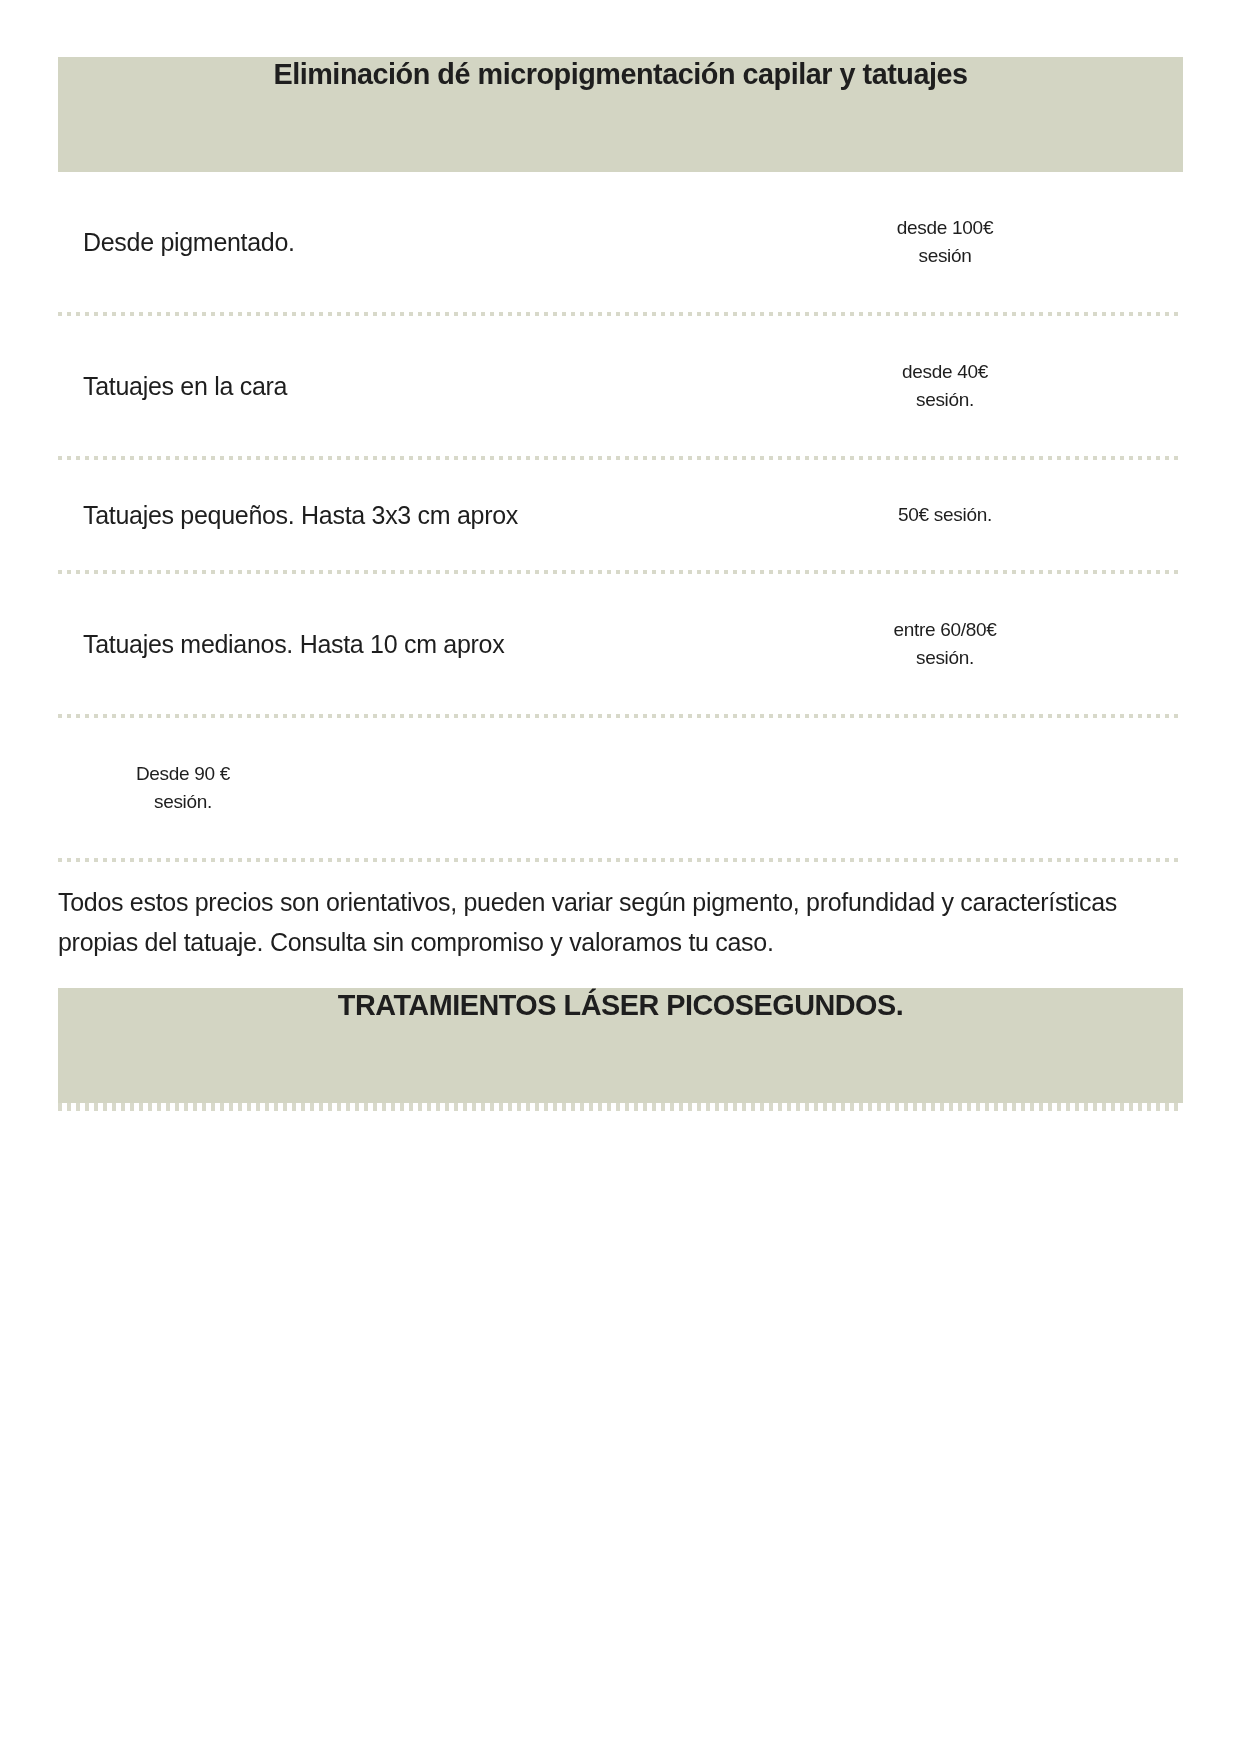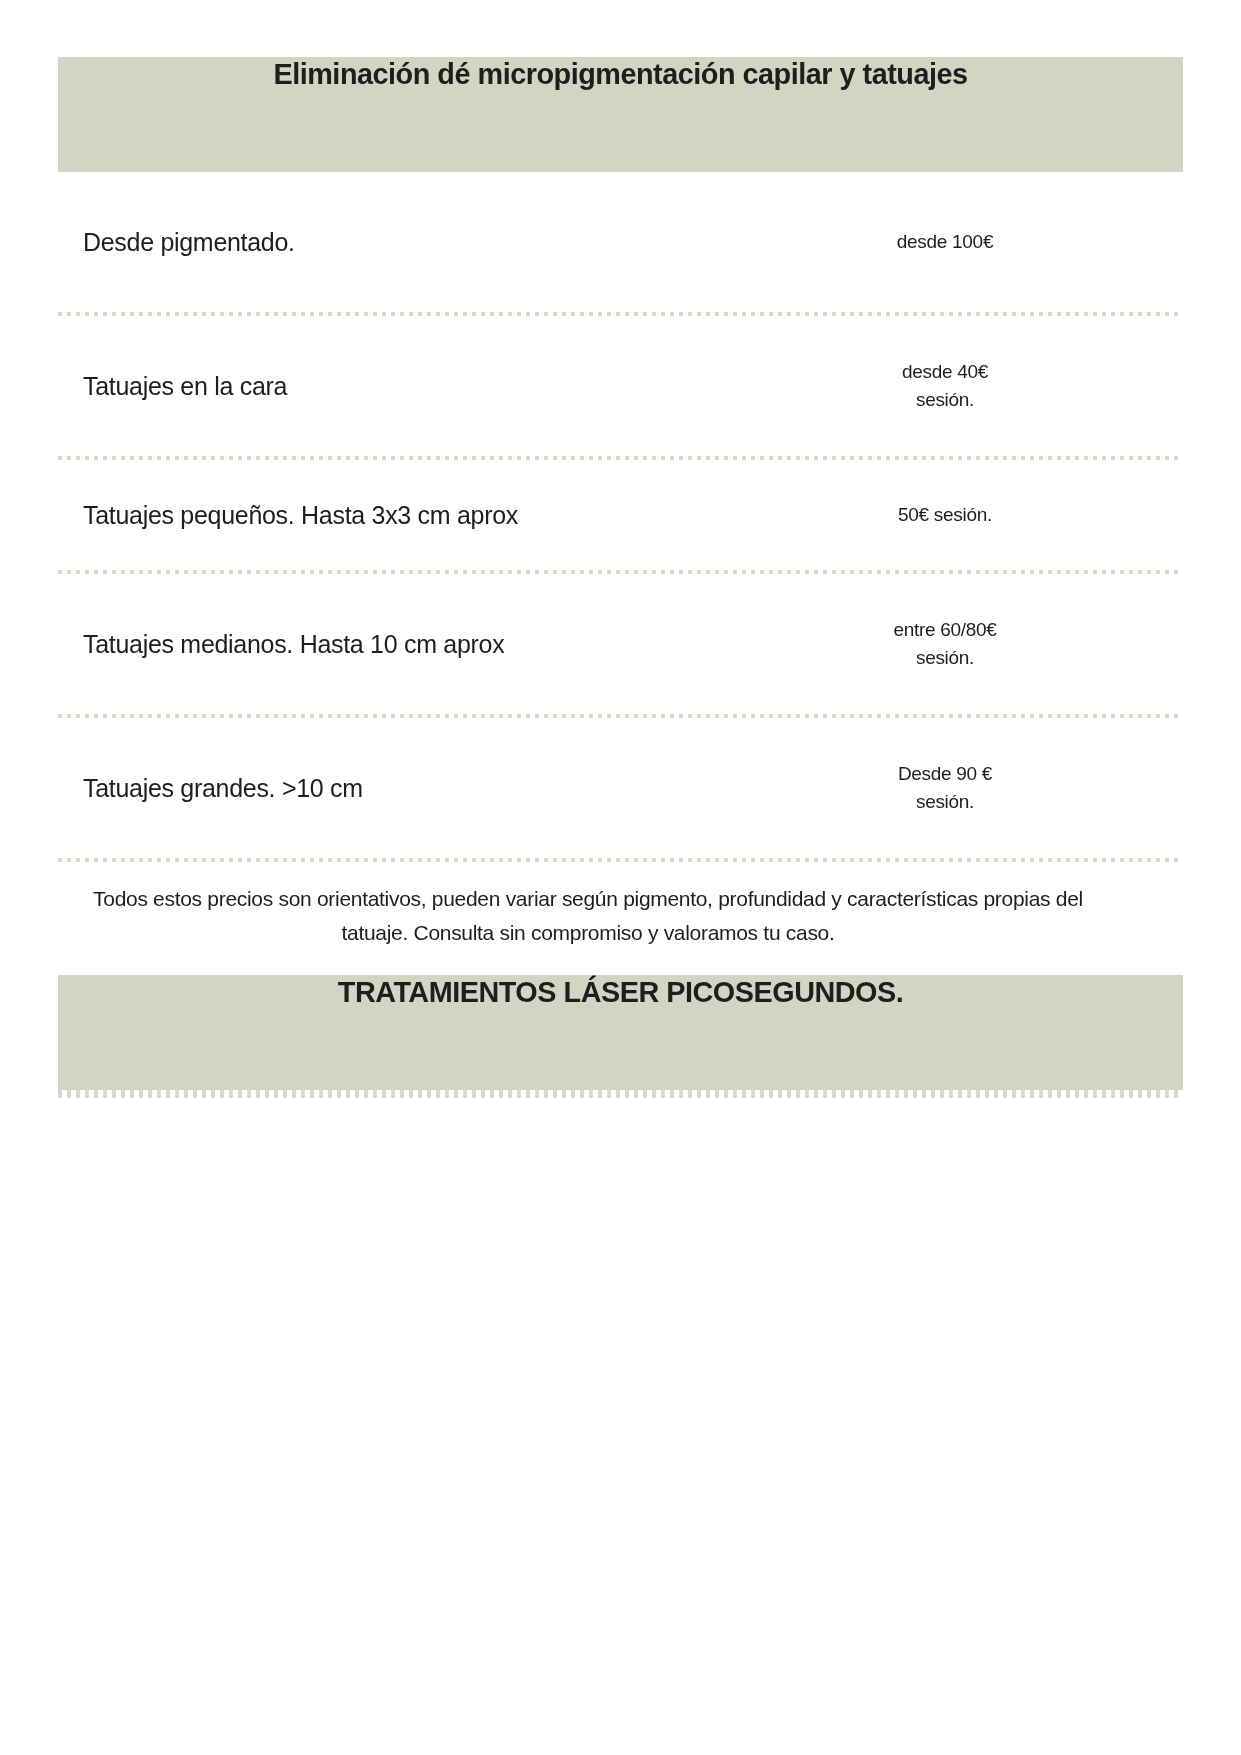--- a/index.html
+++ b/index.html
@@ -57,42 +57,42 @@
     font-size:19px;
     letter-spacing:-0.3px;
     line-height:1.45;
     flex-shrink:0;
   }
   .sep{
     height:4px;
     background-image:repeating-linear-gradient(90deg,var(--dot) 0 4px,transparent 4px 9px);
   }
   .note{
-    font-size:21px;
+    font-size:25px;
     letter-spacing:-0.3px;
     line-height:1.6;
     padding:20px 0 26px 0;
     max-width:1060px;
-    text-align:center;
   }
 </style>
 </head>
 <body>
 
 <div class="page">
   <div class="content">
 
     <div class="band">
       <h1>Eliminación dé micropigmentación capilar y tatuajes</h1>
     </div>
 
     <div class="row tall">
       <div class="label">Desde pigmentado.</div>
       <div class="price">
         <div>desde 100€</div>
+        <div>sesión</div>
       </div>
     </div>
     <div class="sep"></div>
 
     <div class="row tall">
       <div class="label">Tatuajes en la cara</div>
       <div class="price">
         <div>desde 40€</div>
         <div>sesión.</div>
       </div>
@@ -110,21 +110,20 @@
     <div class="row tall">
       <div class="label">Tatuajes medianos. Hasta 10 cm aprox</div>
       <div class="price">
         <div>entre 60/80€</div>
         <div>sesión.</div>
       </div>
     </div>
     <div class="sep"></div>
 
     <div class="row tall">
-      <div class="label">Tatuajes grandes. &gt;10 cm</div>
       <div class="price">
         <div>Desde 90 €</div>
         <div>sesión.</div>
       </div>
     </div>
     <div class="sep"></div>
 
     <p class="note">Todos estos precios son orientativos, pueden variar según pigmento, profundidad y características propias del tatuaje. Consulta sin compromiso y valoramos tu caso.</p>
 
     <div class="band">

